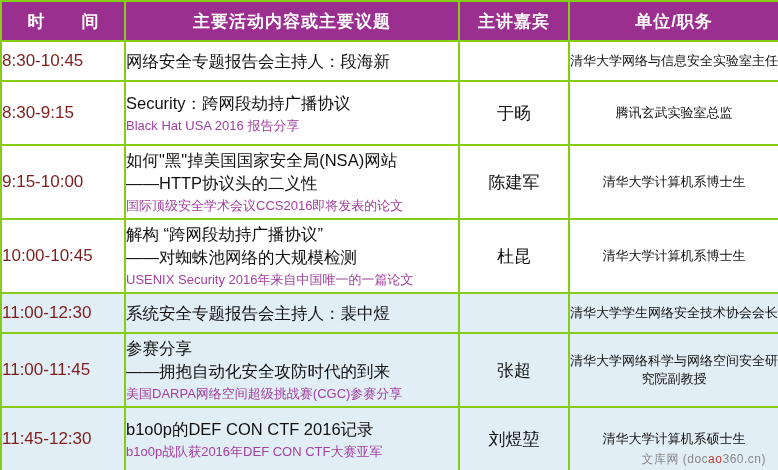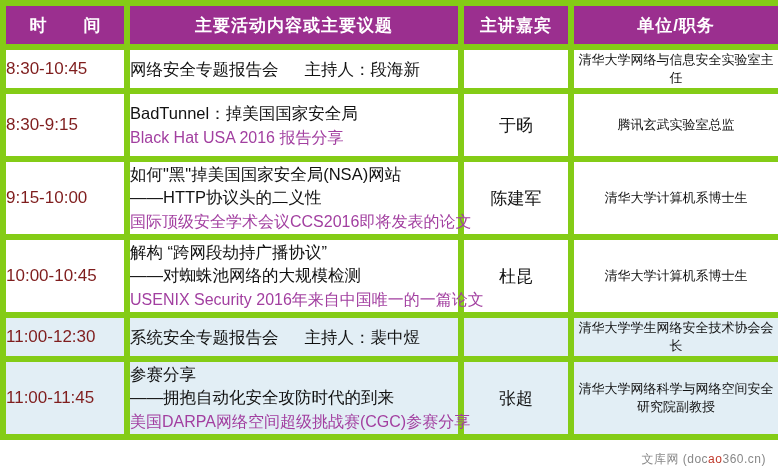--- a/index.html
+++ b/index.html
@@ -12,21 +12,21 @@
     height: 470px;
     overflow: hidden;
     font-family: "Liberation Sans", sans-serif;
   }
   table.schedule {
     border-collapse: collapse;
     width: 778px;
     table-layout: fixed;
   }
   table.schedule td, table.schedule th {
-    border: 6px solid #84cc16;
+    border: 2px solid #84cc16;
     vertical-align: middle;
     padding: 0;
   }
   
   thead th {
     background: #9b2f8f;
     color: #ffffff;
     font-size: 17px;
     font-weight: bold;
     height: 38px;
@@ -67,26 +67,25 @@
     padding: 5px 0 5px 14px;
     font-size: 16.5px;
     color: #111111;
     line-height: 1.35;
   }
   .topic .line1 { display: block; white-space: nowrap; }
   .topic .line2 { display: block; white-space: nowrap; }
   .topic .sub {
     display: block;
     color: #a23fa0;
-    font-size: 16px;
+    font-size: 13px;
     margin-top: 3px;
     white-space: nowrap;
   }
   .topic .host {
-    margin-left: 26px;
   }
   .tall { height: 62px; }
   .taller { height: 72px; }
   .short { height: 38px; }
 
   
   .watermark {
     position: absolute;
     right: 12px;
     bottom: 2px;
@@ -123,21 +122,21 @@
       <td class="topic short">
         <span class="line1"><span>网络安全专题报告会</span><span class="host">主持人：段海新</span></span>
       </td>
       <td class="speaker short"></td>
       <td class="org short">清华大学网络与信息安全实验室主任</td>
     </tr>
 
     <tr class="row-white">
       <td class="time tall">8:30-9:15</td>
       <td class="topic tall">
-        <span class="line1">BadTunnel：掉美国国家安全局</span>
+        <span class="line1">Security：跨网段劫持广播协议</span>
         <span class="sub">Black Hat USA 2016 报告分享</span>
       </td>
       <td class="speaker tall">于旸</td>
       <td class="org tall">腾讯玄武实验室总监</td>
     </tr>
 
     <tr class="row-white">
       <td class="time taller">9:15-10:00</td>
       <td class="topic taller">
         <span class="line1">如何"黑"掉美国国家安全局(NSA)网站</span>
@@ -172,19 +171,28 @@
       <td class="time taller">11:00-11:45</td>
       <td class="topic taller">
         <span class="line1">参赛分享</span>
         <span class="line2">——拥抱自动化安全攻防时代的到来</span>
         <span class="sub">美国DARPA网络空间超级挑战赛(CGC)参赛分享</span>
       </td>
       <td class="speaker taller">张超</td>
       <td class="org taller">清华大学网络科学与网络空间安全研究院副教授</td>
     </tr>
 
+    <tr class="row-blue">
+      <td class="time tall">11:45-12:30</td>
+      <td class="topic tall">
+        <span class="line1">b1o0p的DEF CON CTF 2016记录</span>
+        <span class="sub">b1o0p战队获2016年DEF CON CTF大赛亚军</span>
+      </td>
+      <td class="speaker tall">刘煜堃</td>
+      <td class="org tall">清华大学计算机系硕士生</td>
+    </tr>
   </tbody>
 </table>
 
 <div class="watermark">
   <span>文库网 (doc</span><span class="wm-red">ao</span><span>360.cn)</span>
 </div>
 </div>
 
 </body></html>

